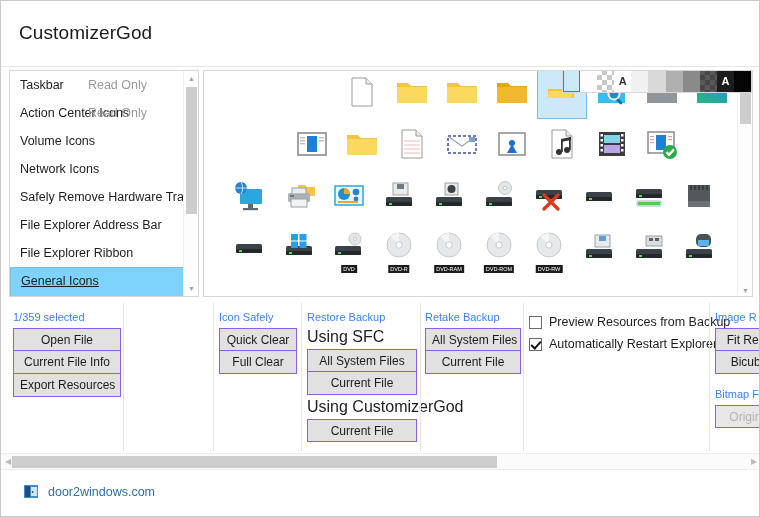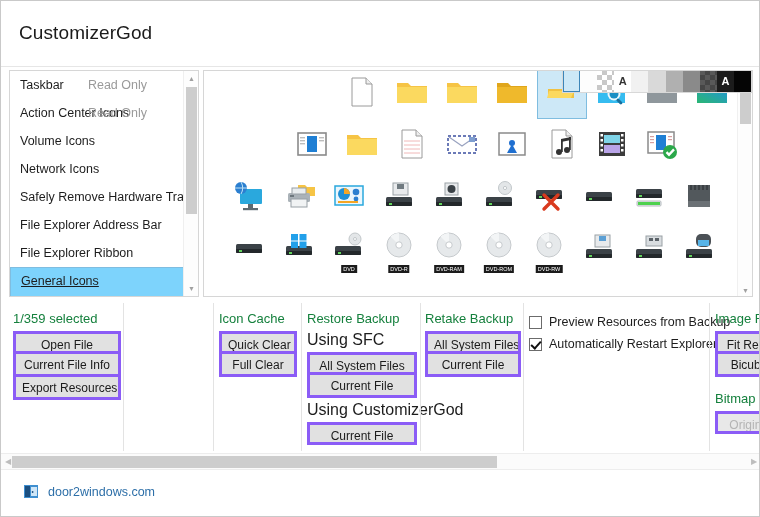--- a/index.html
+++ b/index.html
@@ -103,26 +103,26 @@
   }
   .icell.sel { background:#cde8f7; border:1px solid #7fbde0; }
   .ico { position:absolute; left:50%; top:50%; transform:translate(-50%,-50%); }
   
   .controls {
     position:absolute; left:0; top:302px; width:760px; height:148px;
     background:#ffffff; overflow:hidden;
   }
   .col { position:absolute; top:8px; }
   .coltitle {
-    font-size:13px; color:#15803d; margin-bottom:5px; white-space:nowrap;
+    font-size:11px; color:#3b82f6; margin-bottom:5px; white-space:nowrap;
   }
   .sublabel { font-size:16px; color:#1d1d1d; margin:3px 0 3px 0; white-space:nowrap;}
   .btn {
     display:block; width:100%;
-    background:#e1e1e1; border:3px solid #8b5cf6;
+    background:#e1e1e1; border:1px solid #8b5cf6;
     font-size:12px; color:#1b1b1b;
     height:23px; line-height:21px; text-align:center;
     white-space:nowrap; overflow:hidden;
     font-family:"Liberation Sans", sans-serif;
   }
   .btn + .btn { border-top:none; }
   .btn.dis { color:#b4b4b4; background:#e8e8e8; }
   .chkrow {
     display:flex; align-items:center; gap:7px;
     font-size:12.5px; color:#1d1d1d; height:22px; white-space:nowrap;
@@ -548,21 +548,21 @@
 
     <div class="col" style="left:12px;width:108px;">
       <div class="coltitle">1/359 selected</div>
       <button class="btn">Open File</button>
       <button class="btn">Current File Info</button>
       <button class="btn">Export Resources</button>
     </div>
 
 
     <div class="col" style="left:218px;width:78px;">
-      <div class="coltitle">Icon Cache</div>
+      <div class="coltitle">Icon Safely</div>
       <button class="btn">Quick Clear</button>
       <button class="btn">Full Clear</button>
     </div>
 
     <div class="col" style="left:306px;width:110px;">
       <div class="coltitle">Restore Backup</div>
       <div class="sublabel">Using SFC</div>
       <button class="btn">All System Files</button>
       <button class="btn">Current File</button>
       <div class="sublabel">Using CustomizerGod</div>

